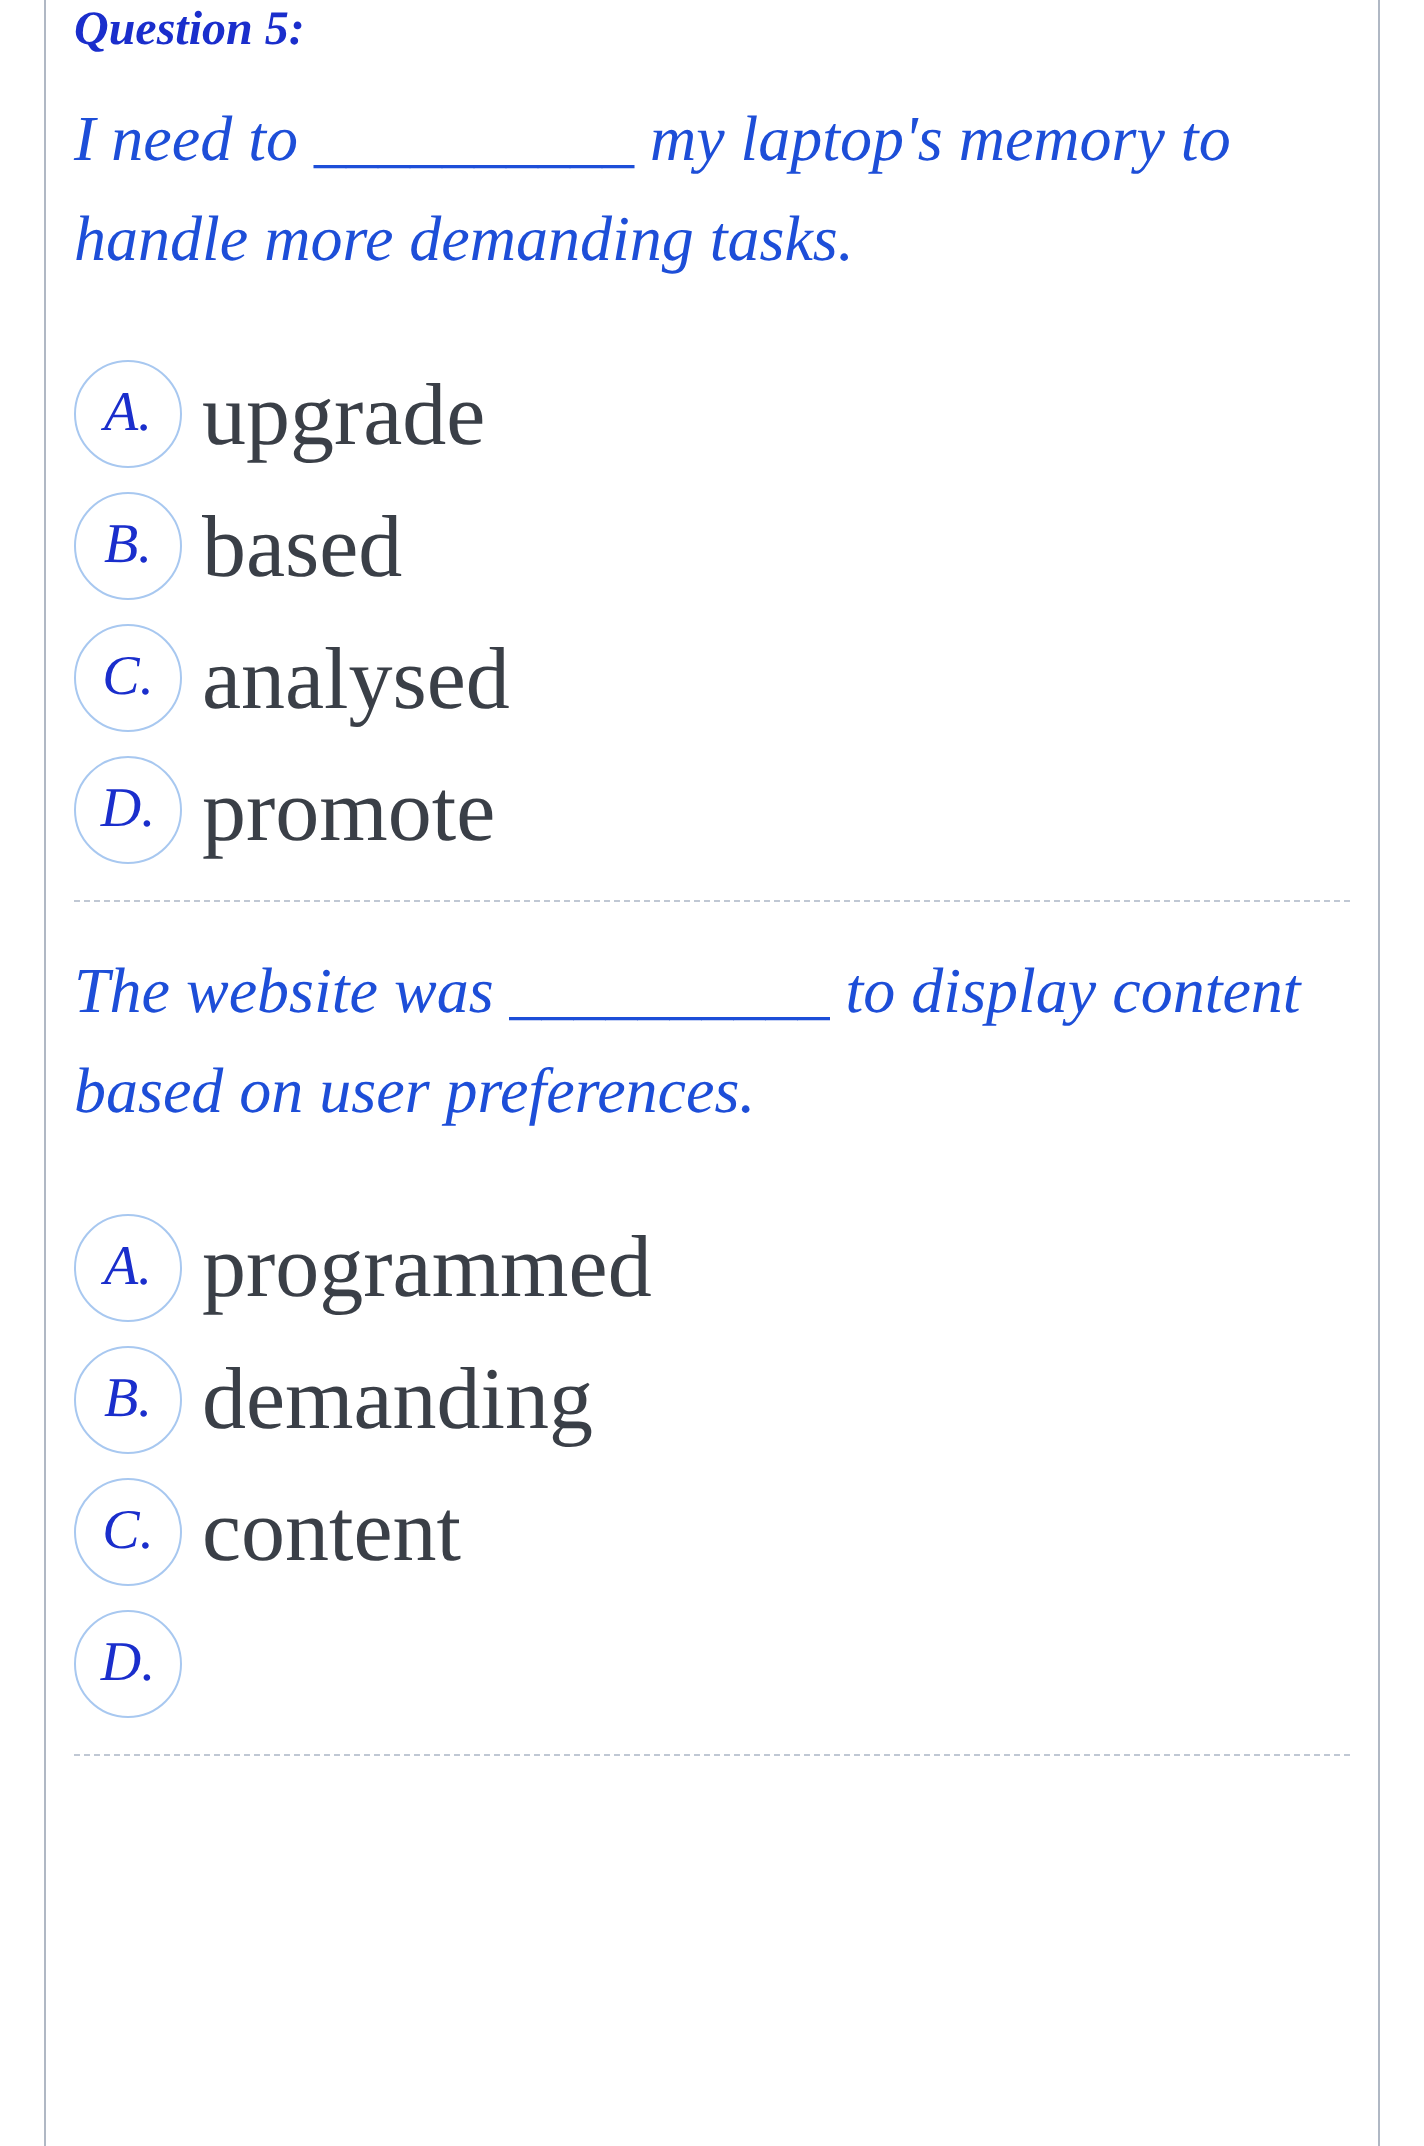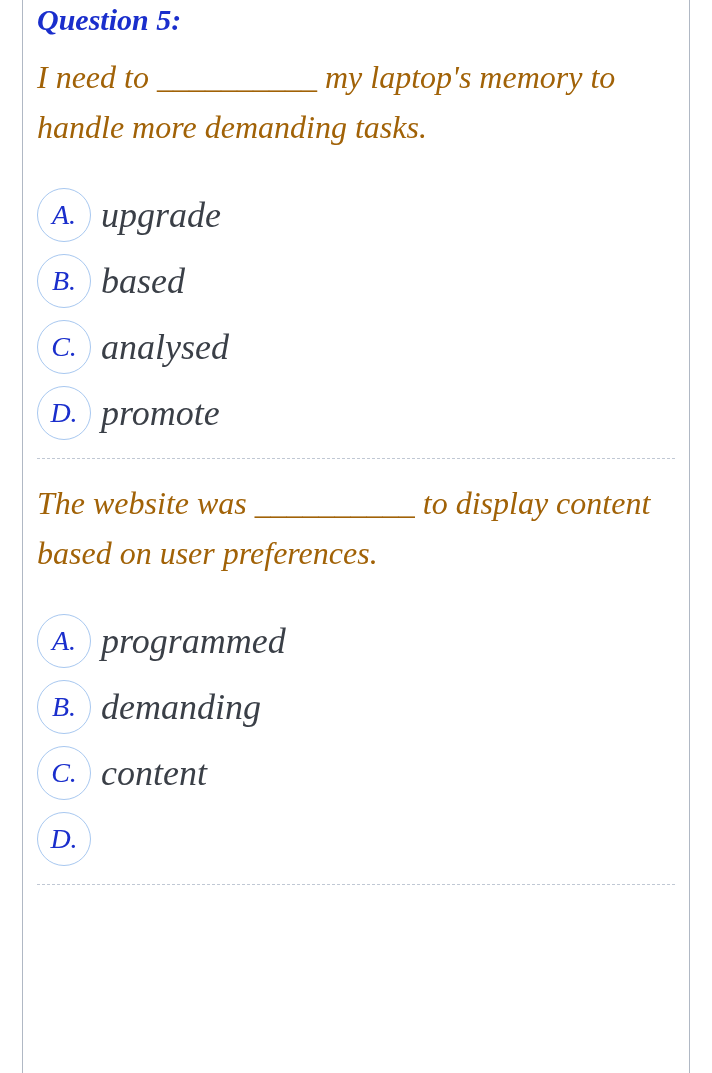--- a/index.html
+++ b/index.html
@@ -29,26 +29,26 @@
     .question-block:first-child {
       padding-top: 0;
     }
     .question-block + .question-block {
       padding-top: 20px;
     }
     .question-title {
       color: #1a2ecc;
       font-style: italic;
       font-weight: bold;
-      font-size: 30px;
+      font-size: 24px;
       margin-bottom: 14px;
       line-height: 1.3;
     }
     .question-text {
-      color: #a16207;
+      color: #1d4ed8;
       font-style: italic;
       font-size: 32px;
       line-height: 1.55;
       margin-bottom: 36px;
     }
     .options {
       display: flex;
       flex-direction: column;
       gap: 12px;
     }
@@ -65,22 +65,21 @@
       display: flex;
       align-items: center;
       justify-content: center;
       color: #1a2ecc;
       font-style: italic;
       font-size: 28px;
       flex-shrink: 0;
     }
     .option-text {
       color: #3a3f47;
-      font-style: italic;
-      font-size: 36px;
+      font-size: 44px;
     }
   </style>
 </head>
 <body>
 
 <div class="container">
   <div class="question-block">
     <div class="question-title">Question 5:</div>
     <div class="question-text">I need to __________ my laptop's memory to handle more demanding tasks.</div>
     <div class="options">

